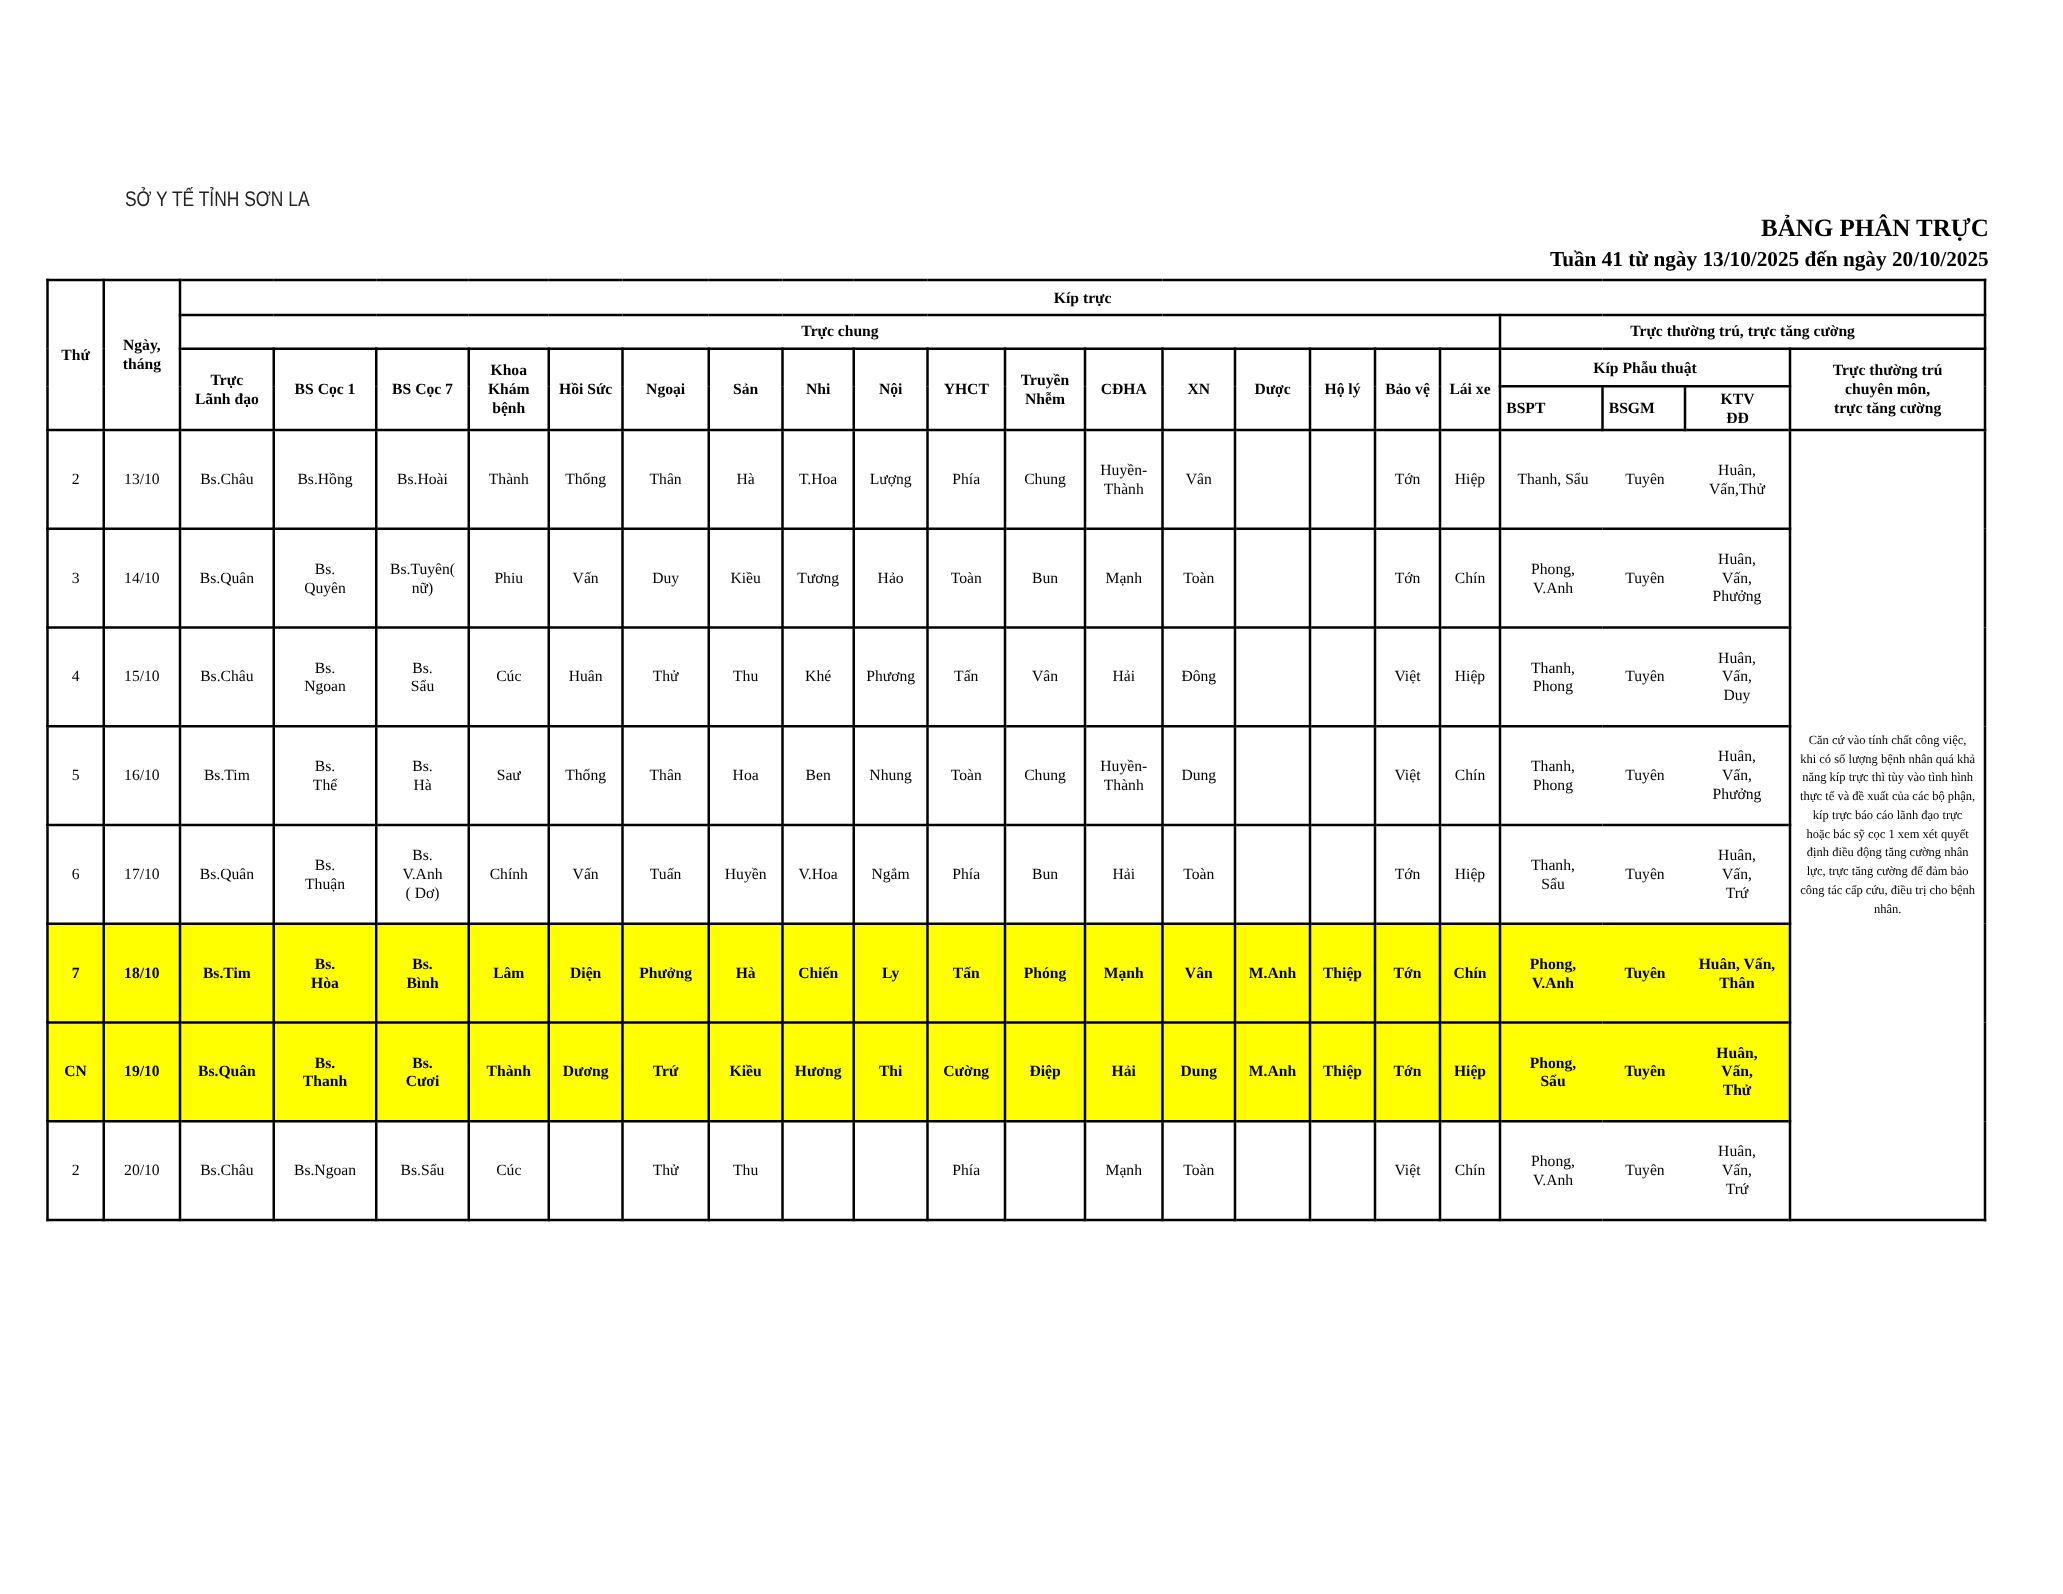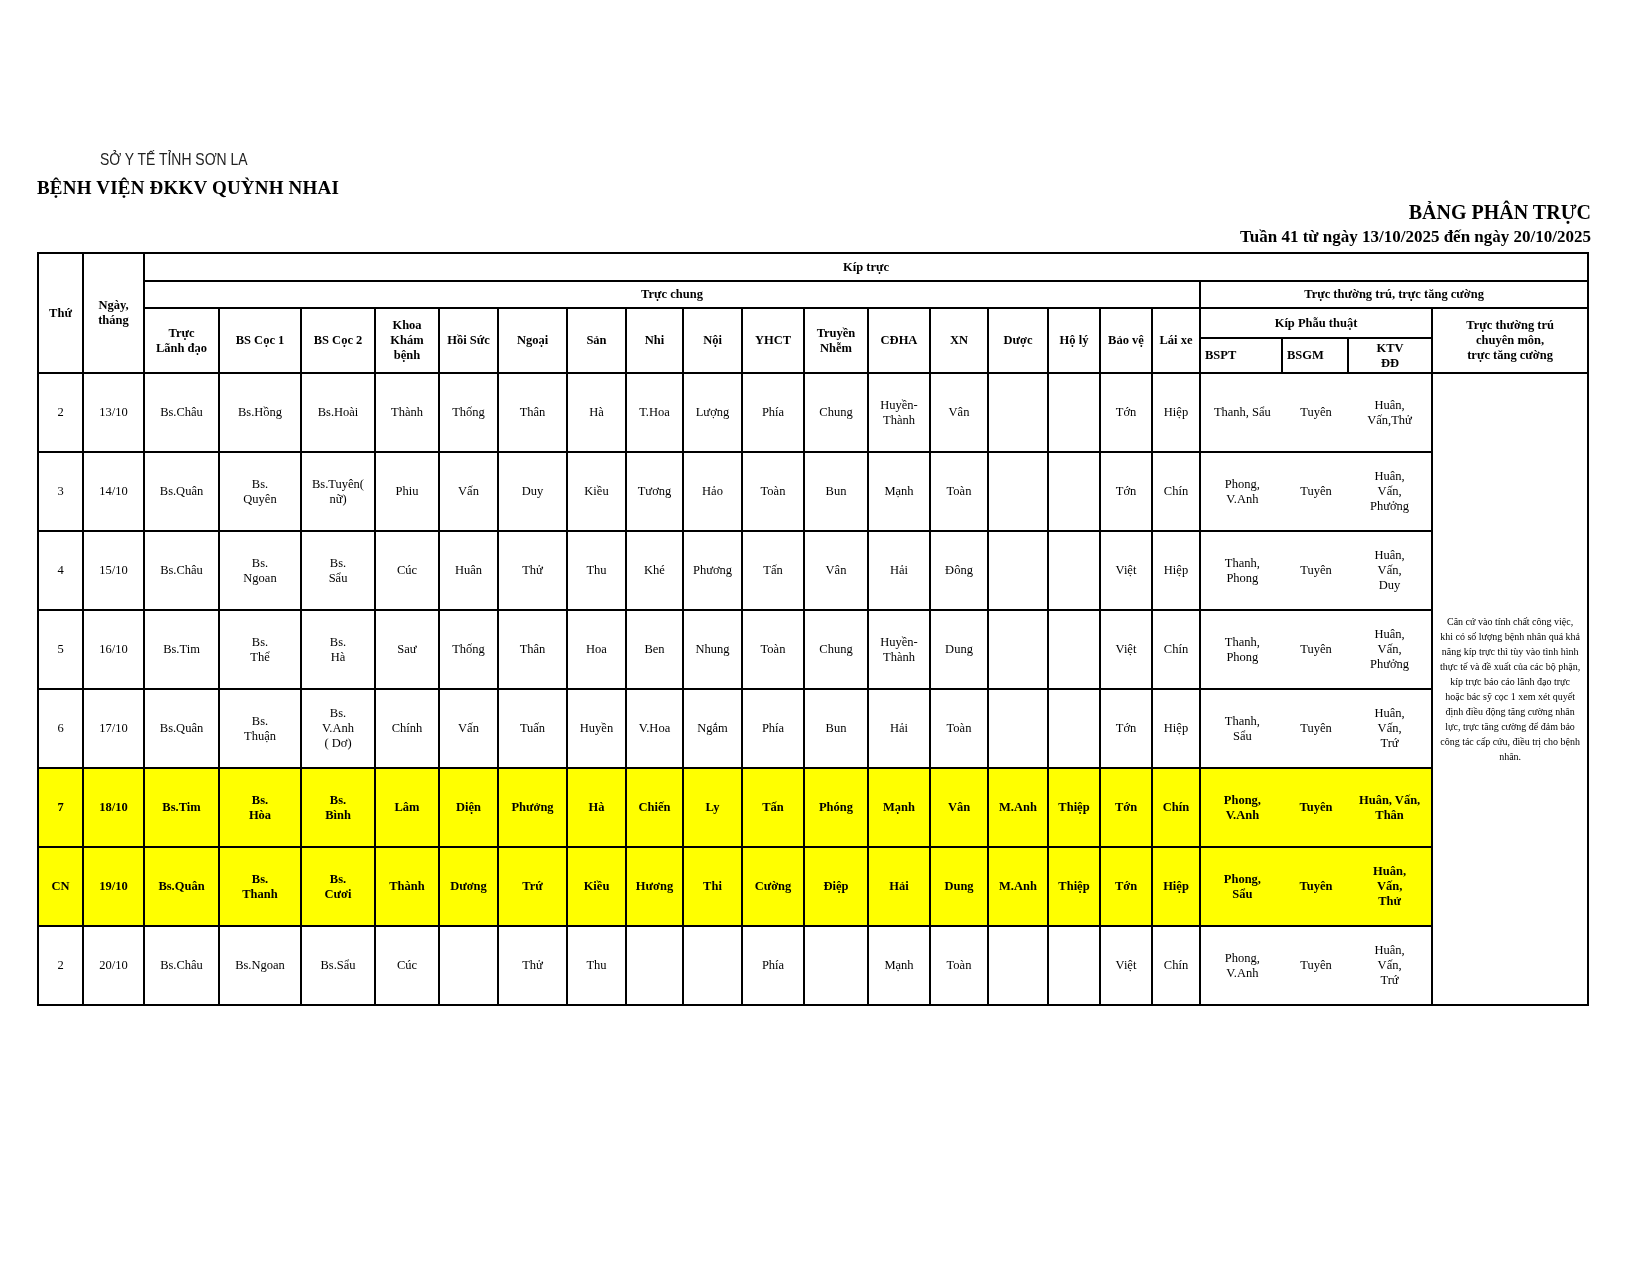--- a/index.html
+++ b/index.html
@@ -51,21 +51,20 @@
     background:#fff; font-weight:normal;
   }
   tr.hl td { background:#ffff00; font-weight:bold; }
 </style>
 </head>
 <body>
 
 <div class="page">
   <div class="letterhead">
     <div class="org1">SỞ Y TẾ TỈNH SƠN LA</div>
-    <div class="org2">BỆNH VIỆN ĐKKV QUỲNH NHAI</div>
   </div>
   <div class="titles">
     <div class="title">BẢNG PHÂN TRỰC</div>
     <div class="subtitle">Tuần 41 từ ngày 13/10/2025 đến ngày 20/10/2025</div>
   </div>
 
   <table class="roster">
     <colgroup>
       <col style="width:45px">
         <col style="width:61px">
@@ -99,21 +98,21 @@
         <th colspan="21">Kíp trực</th>
       </tr>
       <tr class="hr2">
         <th colspan="17">Trực chung</th>
         <th colspan="4">Trực thường trú, trực tăng cường</th>
       </tr>
       <tr class="hr3">
         <th rowspan="2">Trực
 Lãnh đạo</th>
         <th rowspan="2">BS Cọc 1</th>
-        <th rowspan="2">BS Cọc 2</th>
+        <th rowspan="2">BS Cọc 7</th>
         <th rowspan="2">Khoa
 Khám
 bệnh</th>
         <th rowspan="2">Hồi Sức</th>
         <th rowspan="2">Ngoại</th>
         <th rowspan="2">Sản</th>
         <th rowspan="2">Nhi</th>
         <th rowspan="2">Nội</th>
         <th rowspan="2">YHCT</th>
         <th rowspan="2">Truyền

